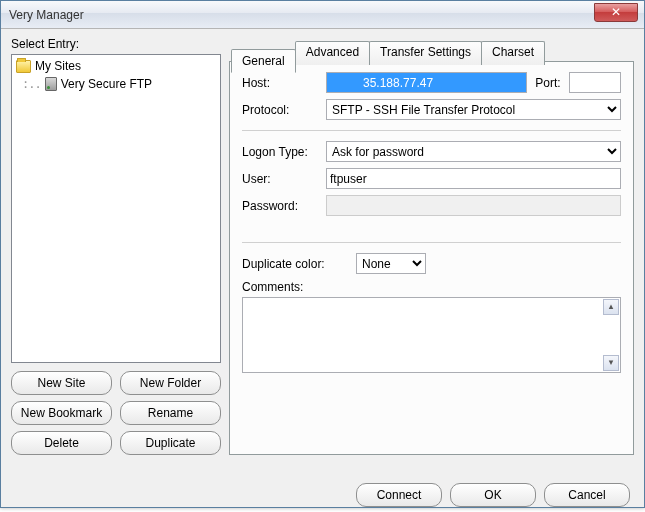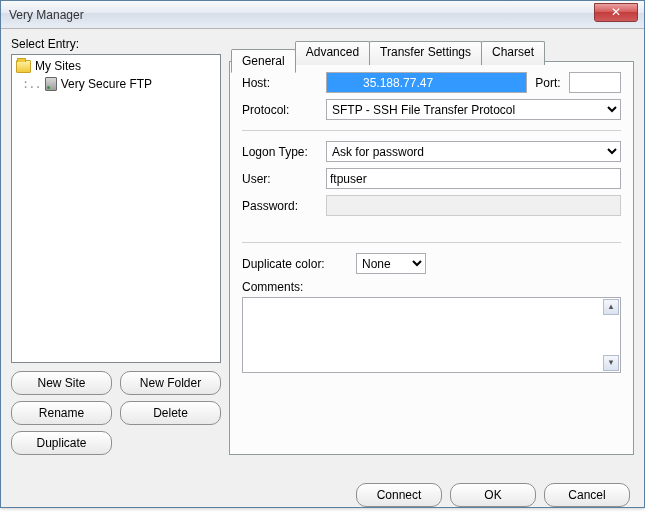--- a/index.html
+++ b/index.html
@@ -256,20 +256,21 @@
         </div>
         <div class="tree-item tree-child">
           <span class="dotted">:..</span>
           <span class="server-icon"></span>
           <span>Very Secure FTP</span>
         </div>
       </div>
       <div class="btn-grid">
         <button class="winbtn">New Site</button>
         <button class="winbtn">New Folder</button>
+        <button class="winbtn">New Bookmark</button>
         <button class="winbtn">Rename</button>
         <button class="winbtn">Delete</button>
         <button class="winbtn">Duplicate</button>
       </div>
     </div>
 
     <div class="right-pane">
       <div class="tabs">
         <div class="tab active">General</div>
         <div class="tab">Advanced</div>

